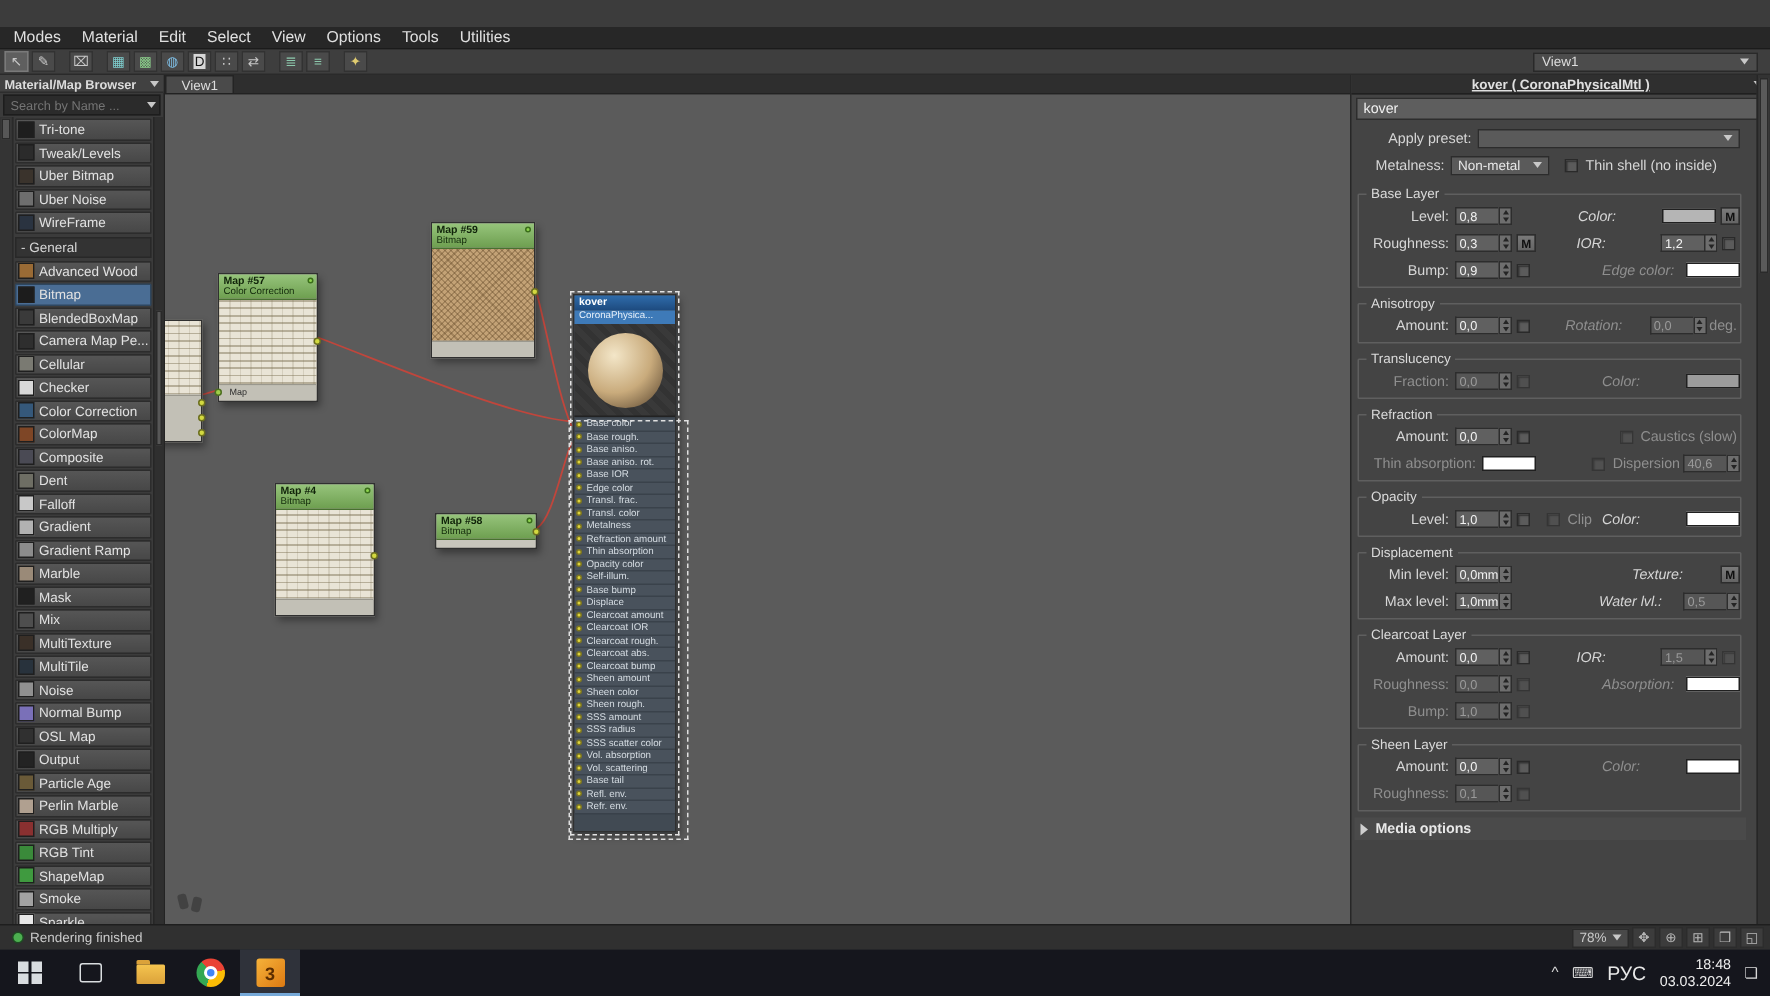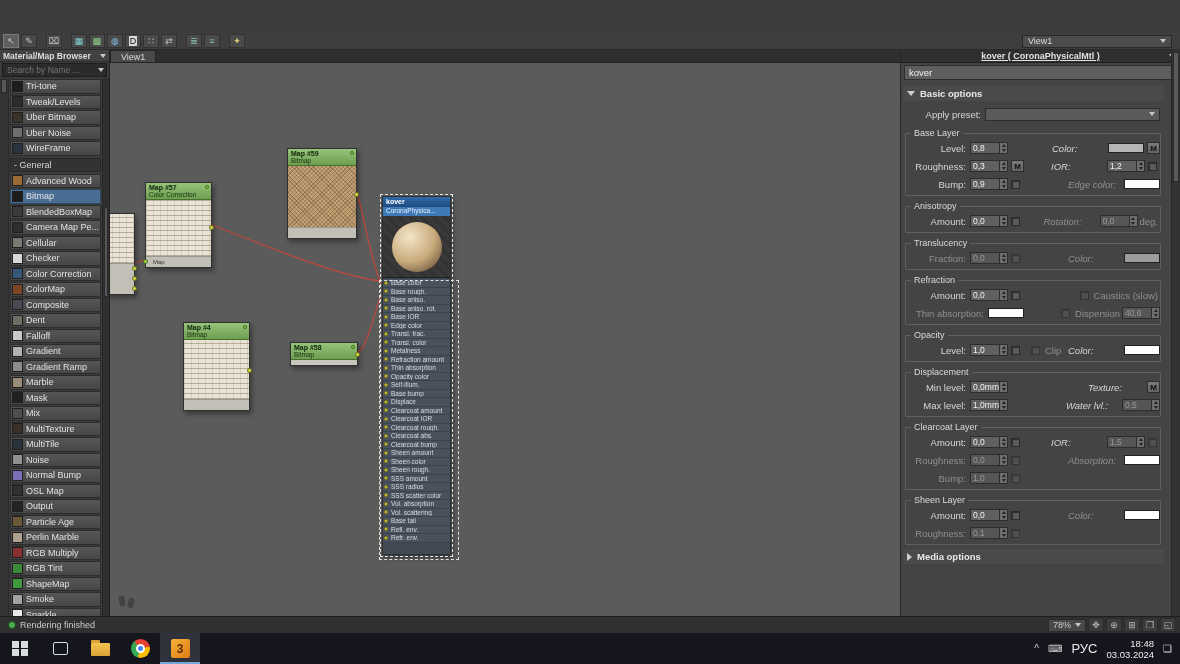--- a/index.html
+++ b/index.html
@@ -169,20 +169,38 @@
   .tray-icon{color:#d8d8d8;font-size:10px;}
   .tray-lang{font-size:13px;color:#e8e8e8;}
   .tray-clock{text-align:right;font-size:9.5px;line-height:11px;color:#eee;}
 </style>
 </head>
 <body>
 
 <div class="window">
 
 
+  <div class="menubar">
+
+      <span class="menu-item">Modes</span>
+
+      <span class="menu-item">Material</span>
+
+      <span class="menu-item">Edit</span>
+
+      <span class="menu-item">Select</span>
+
+      <span class="menu-item">View</span>
+
+      <span class="menu-item">Options</span>
+
+      <span class="menu-item">Tools</span>
+
+      <span class="menu-item">Utilities</span>
+    </div>
 
   <div class="toolbar">
     <span style="display:flex;">
 
         <span class="tool-btn active">
           <span class="glyph">↖</span>
         </span>
 
         <span class="tool-btn">
           <span class="glyph">✎</span>
@@ -697,32 +715,37 @@
     <div class="inspector">
       <div class="insp-header">
         <span>kover  ( CoronaPhysicalMtl )</span>
         <span class="dd-caret"></span>
       </div>
       <div class="insp-name">
         <input value="kover" style="">
       </div>
       <div class="insp-body">
 
-        <div class="sec-header">
-          <span class="tri-d"></span>
-          <span>Basic options</span>
-        </div>
 
         <div class="row">
           <span class="lab cw">Apply preset:</span>
           <span class="ddl" style="flex:1;margin-right:4px;">
             <span class="dd-caret" style="margin-left:auto;"></span>
           </span>
         </div>
 
+        <div class="row">
+          <span class="lab c1">Metalness:</span>
+          <span class="ddl" style="width:66px;">
+            <span>Non-metal</span>
+            <span class="dd-caret" style="margin-left:auto;"></span>
+          </span>
+          <span class="chk" style="margin-left:10px;"></span>
+          <span class="lab left">Thin shell (no inside)</span>
+        </div>
 
         <div class="grp">
           <span class="grp-title">Base Layer</span>
           <div class="row">
             <span class="lab c1">Level:</span>
             <span class="spin">
                 <span class="val">0,8</span>
                 <span class="btns">
                   <i class="u"></i>
                   <i class="d"></i>

